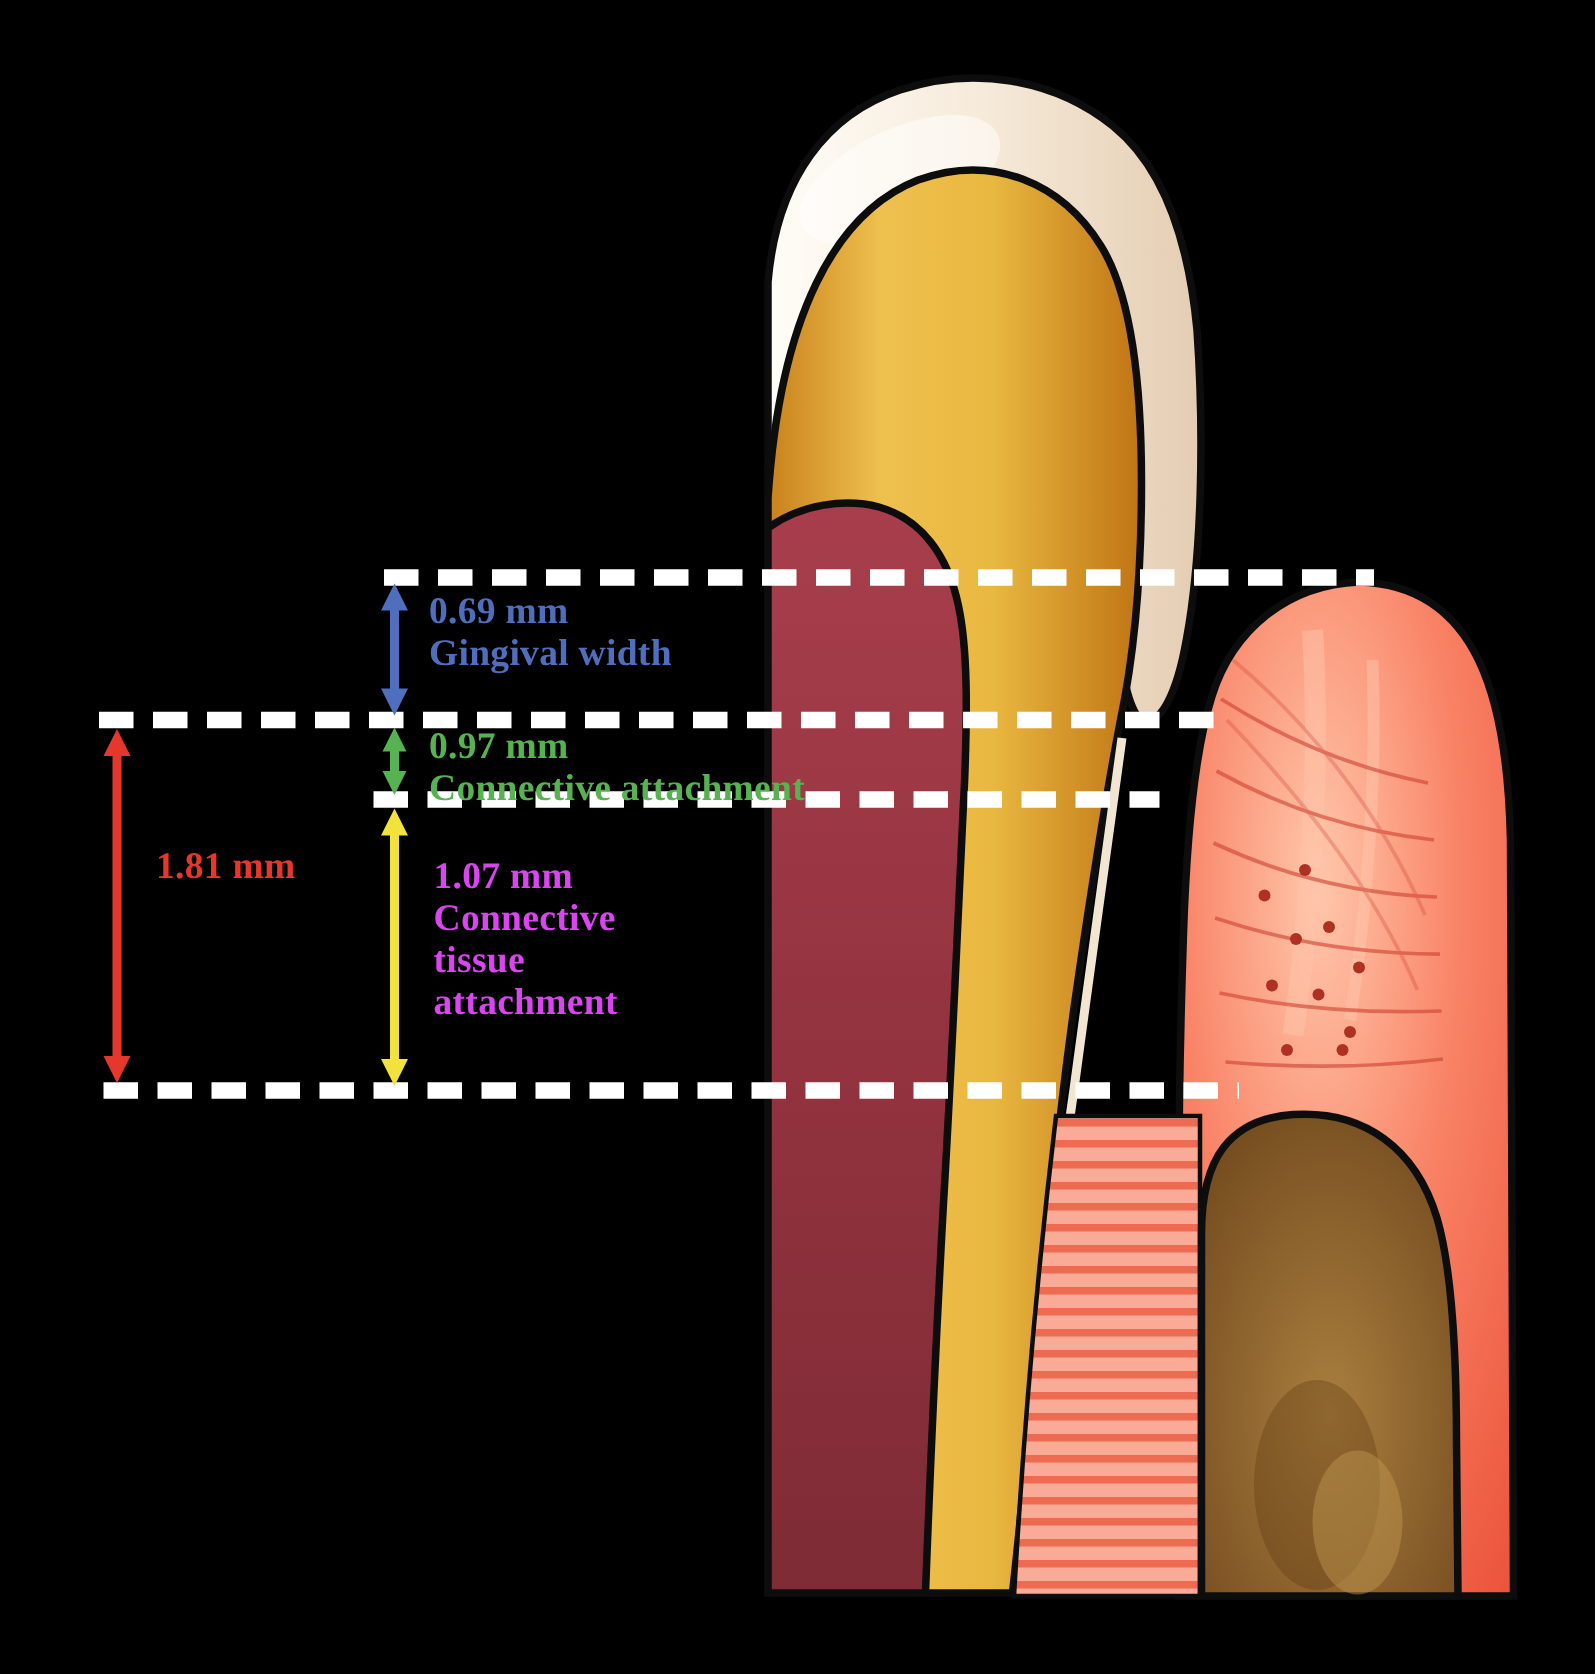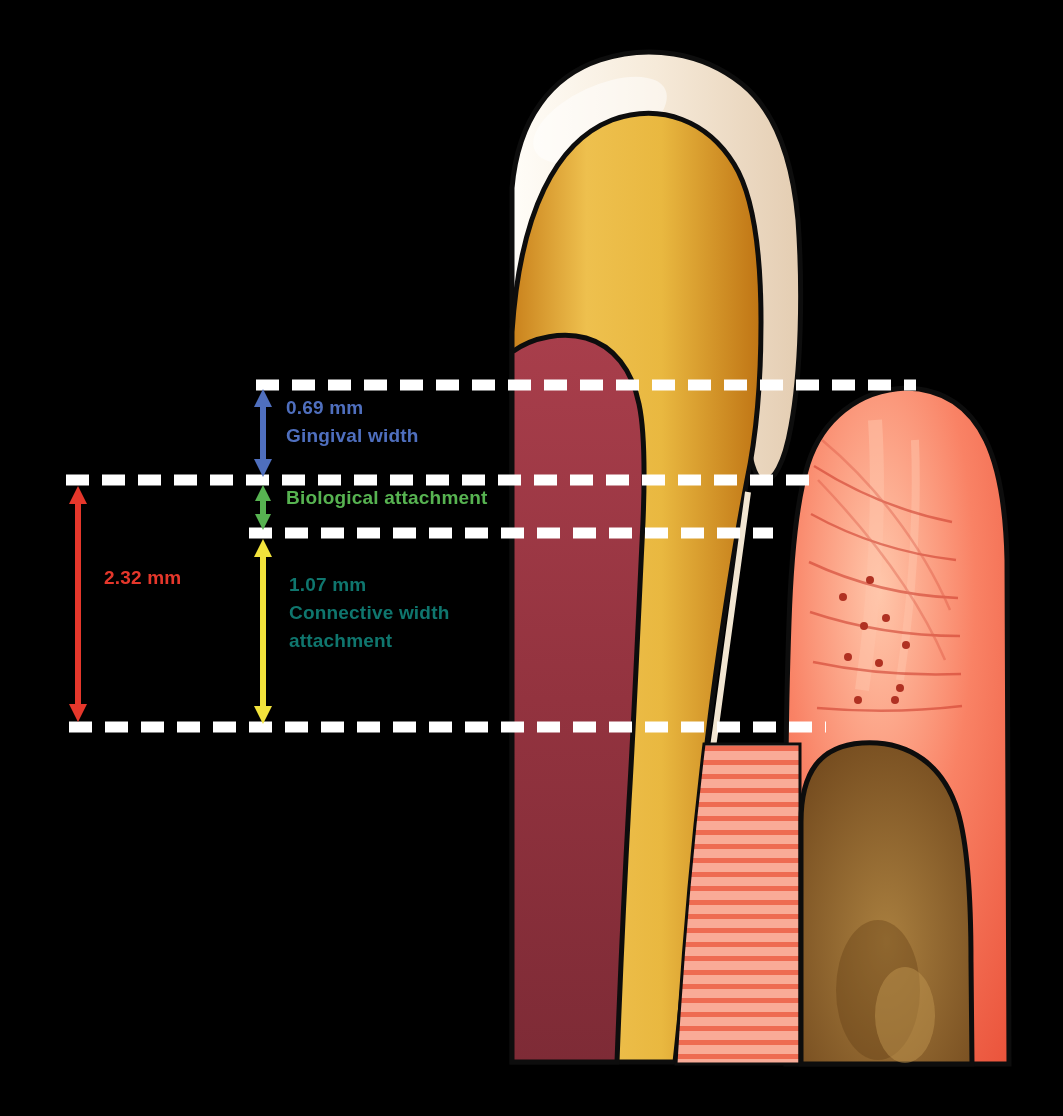--- a/index.html
+++ b/index.html
@@ -14,23 +14,23 @@
     background: #000000;
     overflow: hidden;
     font-family: "Liberation Sans", sans-serif;
   }
   .stage svg {
     position: absolute;
     inset: 0;
   }
   .label {
     position: absolute;
-    font-family: Liberation Sans, sans-serif;
+    font-family: Liberation Serif, serif;
     font-weight: 700;
-    font-size: 19px;
+    font-size: 25px;
     line-height: 28px;
     letter-spacing: 0.2px;
     white-space: normal;
   }
   .label .value { display: block; }
   .label .name { display: block; }
   .label-sulcus      { left: 286px; top: 394px; width: 300px; }
   .label-epithelial  { left: 286px; top: 484px; width: 330px; }
   .label-connective  { left: 289px; top: 571px; width: 175px; }
   .label-biologic    { left: 104px; top: 564px; width: 140px; }
@@ -182,25 +182,26 @@
       <polygon points="78,722 69,704 87,704" fill="#e5372b"></polygon>
     </g>
   </svg>
 
   <div class="label label-sulcus" style="color: rgb(79, 111, 190);">
     <span class="value">0.69 mm</span>
     <span class="name">Gingival width</span>
   </div>
 
   <div class="label label-epithelial" style="color: rgb(87, 179, 81);">
-    <span class="name">Biological attachment</span>
-  </div>
-
-  <div class="label label-connective" style="color: #0f766e;">
+    <span class="value">0.97 mm</span>
+    <span class="name">Connective attachment</span>
+  </div>
+
+  <div class="label label-connective" style="color: #d946ef;">
     <span class="value">1.07 mm</span>
-    <span class="name">Connective width attachment</span>
+    <span class="name">Connective tissue attachment</span>
   </div>
 
   <div class="label label-biologic" style="color: rgb(229, 55, 43);">
-    <span class="value">2.32 mm</span>
+    <span class="value">1.81 mm</span>
   </div>
 
 </div>
 
 </body></html>

